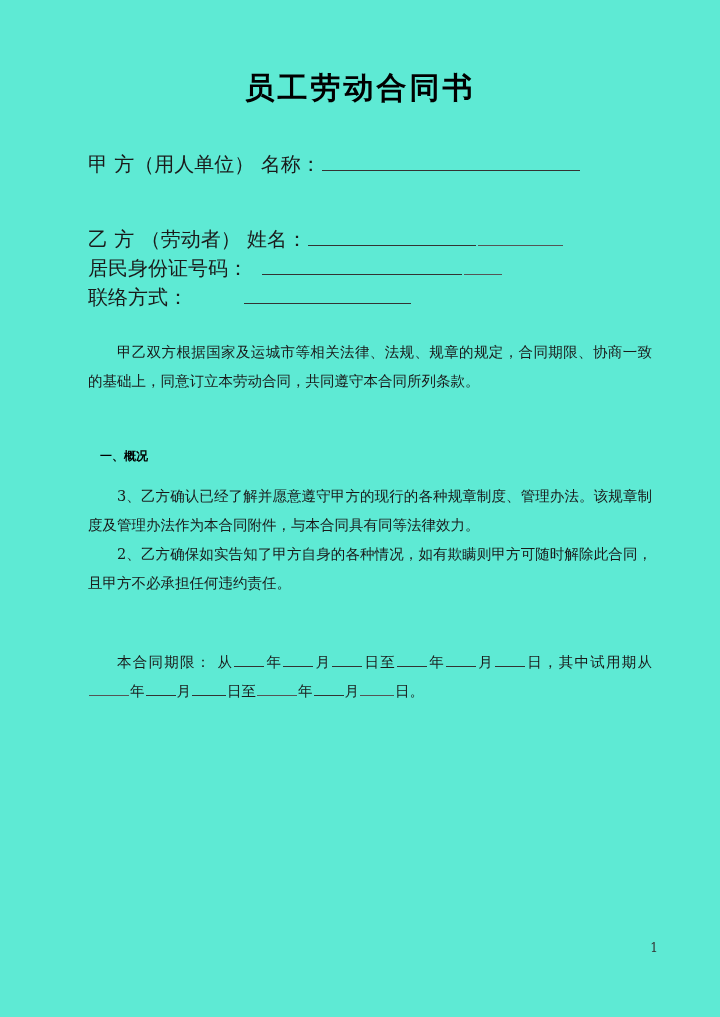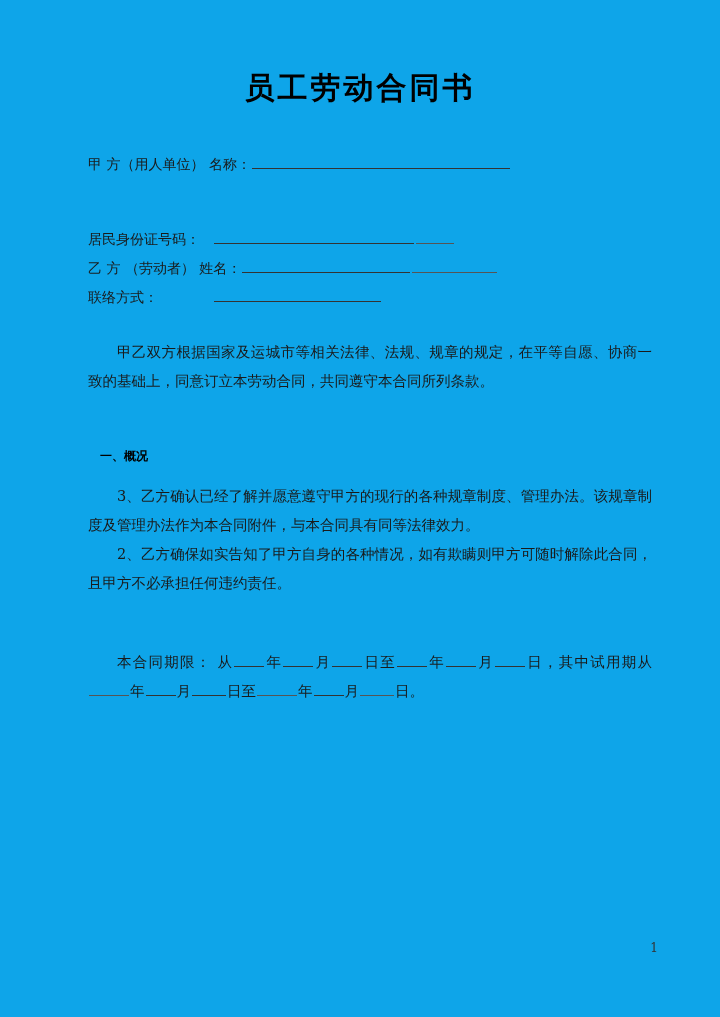--- a/index.html
+++ b/index.html
@@ -8,21 +8,21 @@
     background: #ffffff;
   }
   body {
     font-family: "DejaVu Serif", "Liberation Serif", serif;
     color: #000000;
   }
   .page {
     position: relative;
     width: 720px;
     height: 1017px;
-    background: #0ea5e9;
+    background: #5eead4;
     overflow: hidden;
     box-sizing: border-box;
   }
   .doc-title {
     position: absolute;
     top: 68px;
     left: 0;
     width: 720px;
     text-align: center;
     font-size: 30px;
@@ -64,21 +64,21 @@
   }
   .blank-thick {
     border-bottom-width: 1.6px;
     border-bottom-color: #555;
   }
   .gap-sm { height: 12px; }
   .gap-md { height: 26px; }
   .gap-lg { height: 38px; }
   .gap-xl { height: 46px; }
   .party-row {
-    font-size: 14px;
+    font-size: 20px;
     line-height: 29px;
     color: #1a1a1a;
     white-space: nowrap;
   }
   .lbl-fix {
     display: inline-block;
   }
   .page-number {
     position: absolute;
     right: 62px;
@@ -97,34 +97,34 @@
 
   <div class="content">
 
     <div class="party-row">
       <span class="lbl-fix">甲 方（用人单位）  名称：</span><span class="blank" style="width:258px"></span>
     </div>
 
     <div class="gap-xl"></div>
 
     <div class="party-row">
-      <span class="lbl-fix">居民身份证号码：</span><span class="blank" style="width:200px;margin-left:14px"></span><span class="blank blank-thick" style="width:38px"></span>
+      <span class="lbl-fix">乙 方 （劳动者）   姓名：</span><span class="blank" style="width:168px"></span><span class="blank blank-thick" style="width:85px"></span>
     </div>
 
     <div class="party-row">
-      <span class="lbl-fix">乙 方 （劳动者）   姓名：</span><span class="blank" style="width:168px"></span><span class="blank blank-thick" style="width:85px"></span>
+      <span class="lbl-fix">居民身份证号码：</span><span class="blank" style="width:200px;margin-left:14px"></span><span class="blank blank-thick" style="width:38px"></span>
     </div>
 
     <div class="party-row">
       <span class="lbl-fix">联络方式：</span><span class="blank" style="width:167px;margin-left:56px"></span>
     </div>
 
     <div class="gap-md"></div>
 
-    <div class="para indent">甲乙双方根据国家及运城市等相关法律、法规、规章的规定，在平等自愿、协商一致的基础上，同意订立本劳动合同，共同遵守本合同所列条款。</div>
+    <div class="para indent">甲乙双方根据国家及运城市等相关法律、法规、规章的规定，合同期限、协商一致的基础上，同意订立本劳动合同，共同遵守本合同所列条款。</div>
 
     <div class="gap-xl"></div>
 
     <div class="heading">一、概况</div>
 
     <div class="gap-sm"></div>
 
     <div class="para indent">3、乙方确认已经了解并愿意遵守甲方的现行的各种规章制度、管理办法。该规章制度及管理办法作为本合同附件，与本合同具有同等法律效力。</div>
 
     <div class="para indent">2、乙方确保如实告知了甲方自身的各种情况，如有欺瞒则甲方可随时解除此合同，且甲方不必承担任何违约责任。</div>

